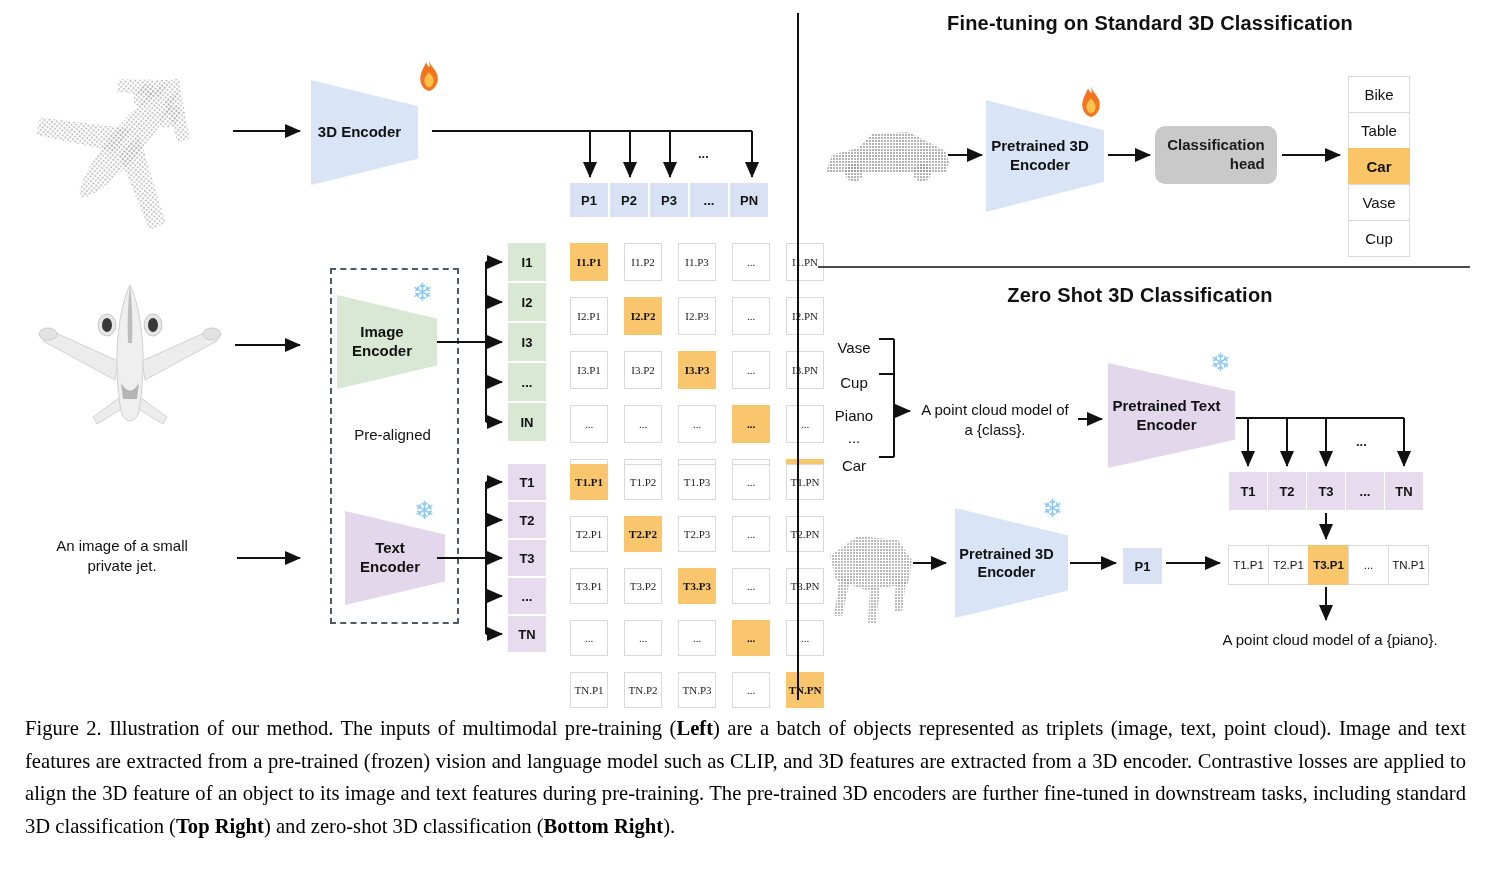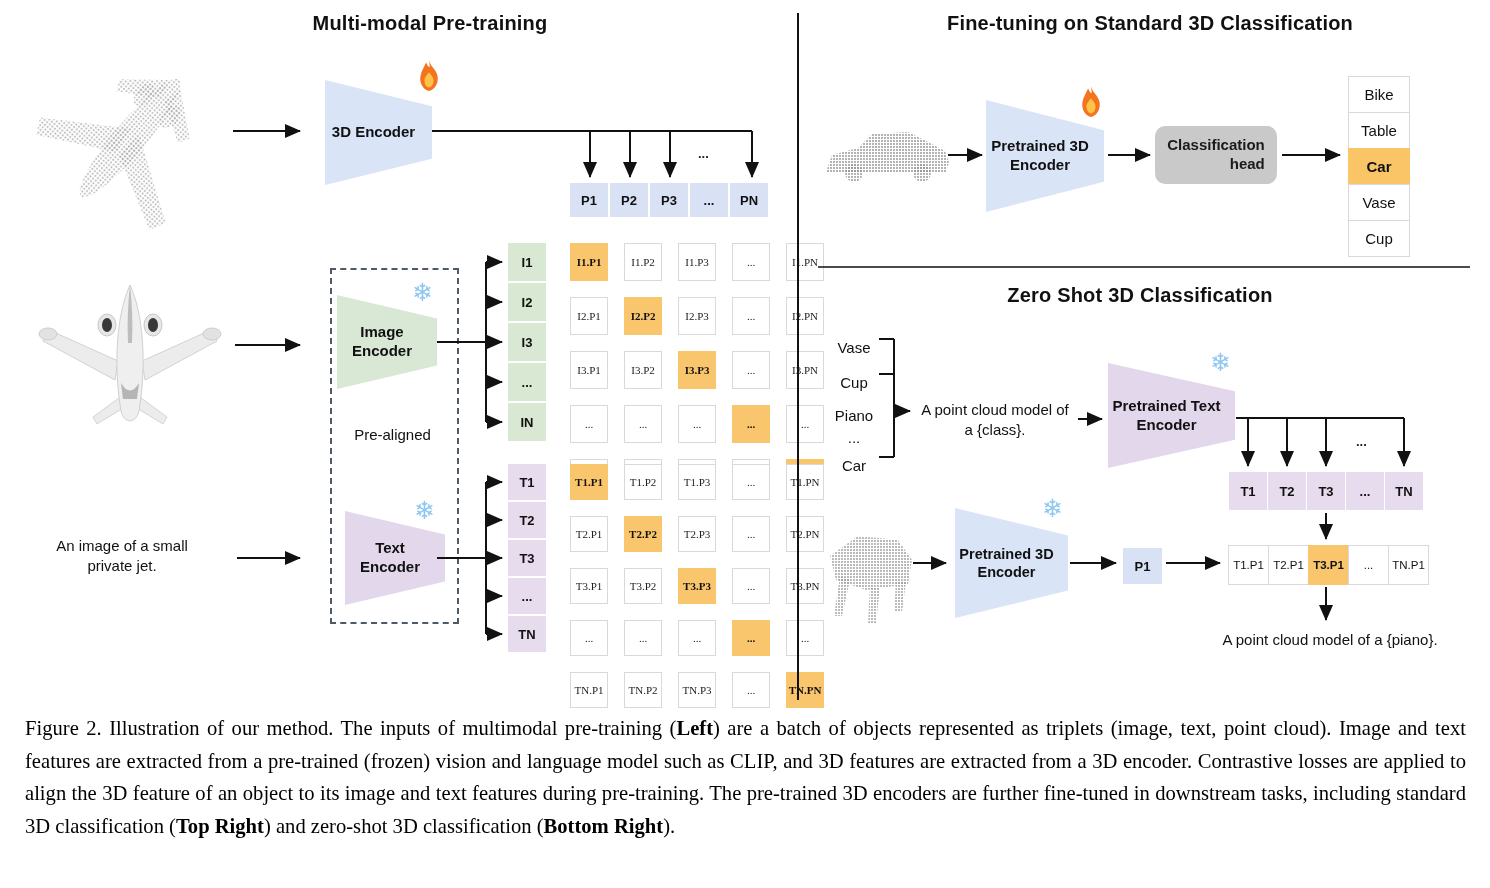--- a/index.html
+++ b/index.html
@@ -50,40 +50,39 @@
   .ellip{font-size:13px;font-weight:bold;color:#222;}
   #caption{position:absolute;left:25px;right:24px;top:712px;margin:0;
            font-family:"Liberation Serif",serif;font-size:20.6px;line-height:1.585;
            text-align:justify;color:#000;}
 </style>
 </head>
 <body>
 
 <div id="stage">
 
-  <div class="abs ptitle" style="left:240px;top:12px;width:380px;">Multi-modal Pre-training</div>
 
   <svg class="abs" style="left:28px;top:42px;" width="205" height="192" viewBox="0 0 205 192">
     <defs>
         <pattern id="pcA" width="3.4" height="3.4" patternUnits="userSpaceOnUse">
       <circle cx="1.2" cy="1.2" r="0.95" fill="#aeaeae"></circle>
         </pattern>
       </defs>
     <g transform="rotate(40 102 96)" fill="url(#pcA)">
       <ellipse cx="102" cy="96" rx="16" ry="76"></ellipse>
       <polygon points="97,88 20,138 28,154 100,116"></polygon>
       <polygon points="107,88 184,138 176,154 104,116"></polygon>
       <polygon points="95,26 56,58 62,69 99,46"></polygon>
       <polygon points="109,26 148,58 142,69 105,46"></polygon>
       <ellipse cx="85" cy="54" rx="8" ry="13"></ellipse>
       <ellipse cx="119" cy="54" rx="8" ry="13"></ellipse>
     </g>
   </svg>
 
-  <div class="trap t-blue cut" style="left:325px;top:80px;width:107px;height:105px;">
+  <div class="trap t-blue cut" style="left:311px;top:80px;width:107px;height:105px;">
     <span class="lbl">3D Encoder</span>
   </div>
   <svg class="abs" style="left:416px;top:60px;" width="26" height="32" viewBox="0 0 24 30">
     <path d="M12 0c1 6 7 9 8 15 1.2 6.5-2.4 12.6-8 14-5.6-1.4-9.2-7.5-8-14C5 9.5 8 5.5 9.3 2c.6 2.6 2.2 4.1 3.2 4.8C13 4.6 12 2.2 12 0z" fill="#f4731f"></path>
     <path d="M12 11.5c2.4 3.1 4.6 5.2 4.2 8.8-.3 3.1-2.1 5.1-4.2 5.5-2.1-.4-3.9-2.4-4.2-5.5-.4-3.6 1.8-5.7 4.2-8.8z" fill="#fdc24a"></path>
   </svg>
 
   <div class="boxrow h34 blue" style="left:570px;top:183px;">
       <div class="bbox">P1</div>
       <div class="bbox">P2</div>

